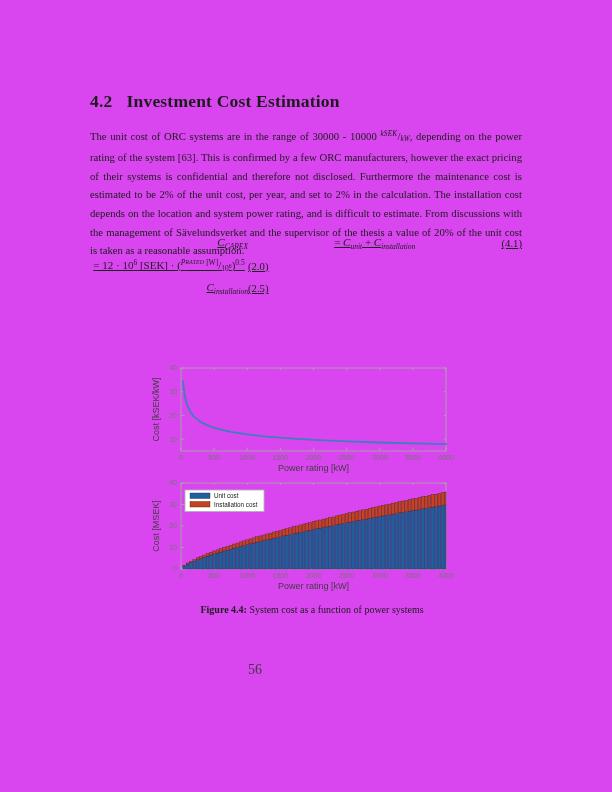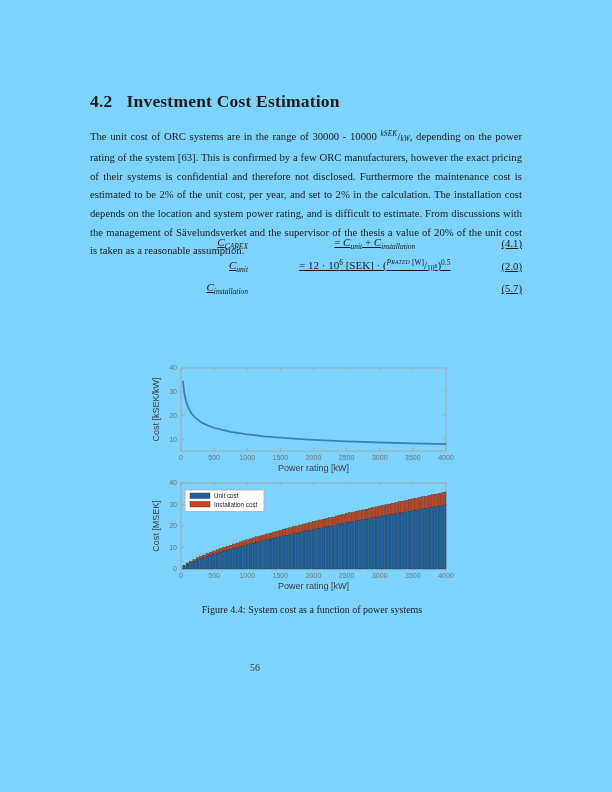--- a/index.html
+++ b/index.html
@@ -1,69 +1,68 @@
 <!DOCTYPE html>
 <html><head>
 <meta charset="utf-8">
 <style>
   html,body { margin:0; padding:0; background:#888; }
   .page {
     position:relative; width:612px; height:792px; margin:0 auto;
-    background:#7dd3fc; overflow:hidden;
+    background:#d946ef; overflow:hidden;
     font-family:"Liberation Serif","DejaVu Serif",serif; color:#1c1c1c;
   }
   .heading { position:absolute; left:90px; top:91px; font-weight:bold; font-size:17.5px; letter-spacing:0.2px; }
   .heading .num { margin-right:14px; }
   .para { position:absolute; left:90px; width:432px; text-align:justify; font-size:10.7px; line-height:18.6px; }
   #para1 { top:114px; }
   #para2 { top:308px; }
   .frac-sup { font-size:7.3px; font-style:italic; vertical-align:3.5px; letter-spacing:0.2px; }
   .frac-sub { font-size:7.3px; font-style:italic; vertical-align:-1.5px; }
   .equations { position:absolute; left:90px; top:232px; width:432px; font-size:11px; }
   .eq-row { display:grid; grid-template-columns:158px 1fr auto; height:22.5px; align-items:center;text-decoration:underline; }
   .eq-lhs { text-align:right; white-space:nowrap; }
   .eq-rhs { text-align:center; white-space:nowrap; }
-  .eq-num { text-align:right; font-size:10.7px; }
+  .eq-num { text-align:left; font-size:10.7px; }
   .v { font-style:italic; }
   .sub { font-size:7.5px; vertical-align:-2.5px; }
   .sup { font-size:7.5px; vertical-align:3.5px; }
   .ssup { font-size:5.8px; vertical-align:4.2px; letter-spacing:0.2px; }
   .subsup { font-size:5.8px; vertical-align:0.5px; }
   svg.chart { position:absolute; font-family:"Liberation Sans","DejaVu Sans",sans-serif; }
   #chart1 { left:150px; top:364px; }
   #chart2 { left:150px; top:478px; }
   .caption { position:absolute; left:90px; top:604px; width:432px; text-align:center; font-size:10px; }
-  .caption .cap-label { font-weight:normal;padding-left:12px; }
-  .pagenum { position:absolute; left:0; top:662px; width:510px; text-align:center; font-size:10px; color:#3a3a3a; }
+  .caption .cap-label { font-weight:bold;padding-left:12px; }
+  .pagenum { position:absolute; left:0; top:662px; width:510px; text-align:center; font-size:14px; color:#3a3a3a; }
 </style>
 </head>
 <body>
 
 <div class="page">
 
   <div class="heading">
     <span class="num">4.2</span><span>Investment Cost Estimation</span>
   </div>
 
   <p class="para" id="para1"><span>The unit cost of ORC systems are in the range of 30000 - 10000 </span><span class="frac-sup">kSEK</span><span>/</span><span class="frac-sub">kW</span><span>, depending on the power rating of the system [63]. This is confirmed by a few ORC manufacturers, however the exact pricing of their systems is confidential and therefore not disclosed. Furthermore the maintenance cost is estimated to be 2% of the unit cost, per year, and set to 2% in the calculation. The installation cost depends on the location and system power rating, and is difficult to estimate. From discussions with the management of Sävelundsverket and the supervisor of the thesis a value of 20% of the unit cost is taken as a reasonable assumption.</span></p>
 
   <div class="equations" id="equations">
       <div class="eq-row">
         <div class="eq-lhs"><span class="v">C</span><span class="v sub">CAPEX</span></div>
         <div class="eq-rhs"><span>= </span><span class="v">C</span><span class="v sub">unit</span><span> + </span><span class="v">C</span><span class="v sub">installation</span></div>
         <div class="eq-num">(4.1)</div>
       </div>
       <div class="eq-row">
-        <div class="eq-lhs"><span class="v">C</span><span class="v sub">unit</span></div>
         <div class="eq-rhs"><span>= 12 · 10</span><span class="sup">6</span><span> [SEK] · (</span><span class="v sup">P</span><span class="v ssup">RATED</span><span class="sup"> [W]</span><span>/</span><span class="sub">10</span><span class="subsup">6</span><span>)</span><span class="sup">0.5</span></div>
         <div class="eq-num">(2.0)</div>
       </div>
       <div class="eq-row">
         <div class="eq-lhs"><span class="v">C</span><span class="v sub">installation</span></div>
-        <div class="eq-num">(5.7)</div>
+        <div class="eq-num">(2.5)</div>
       </div>
     </div>
 
 
   <svg class="chart" id="chart1" width="310" height="112">
       <rect x="31" y="4" width="265" height="83" fill="none" stroke="#a6a6a6" stroke-width="0.9"></rect>
       <line x1="31" y1="87" x2="31" y2="83.5" stroke="#a6a6a6" stroke-width="0.9"></line>
       <line x1="31" y1="4" x2="31" y2="6.2" stroke="#a6a6a6" stroke-width="0.9"></line>
       <text x="31" y="96" font-size="7" fill="#757575" text-anchor="middle">0</text>
       <line x1="64.125" y1="87" x2="64.125" y2="83.5" stroke="#a6a6a6" stroke-width="0.9"></line>

